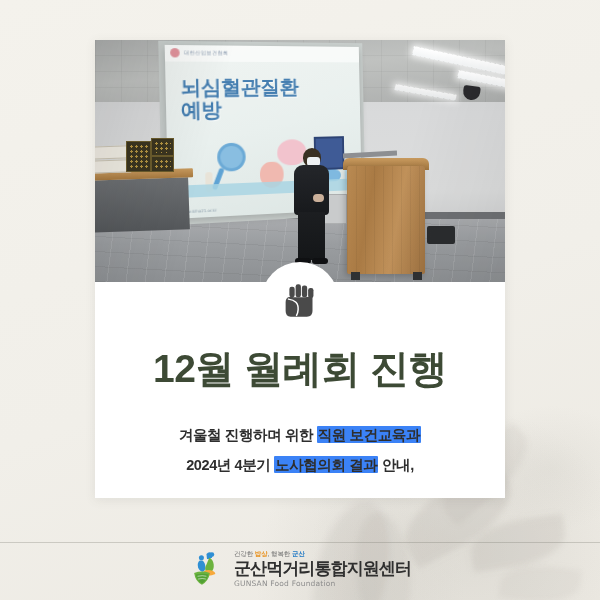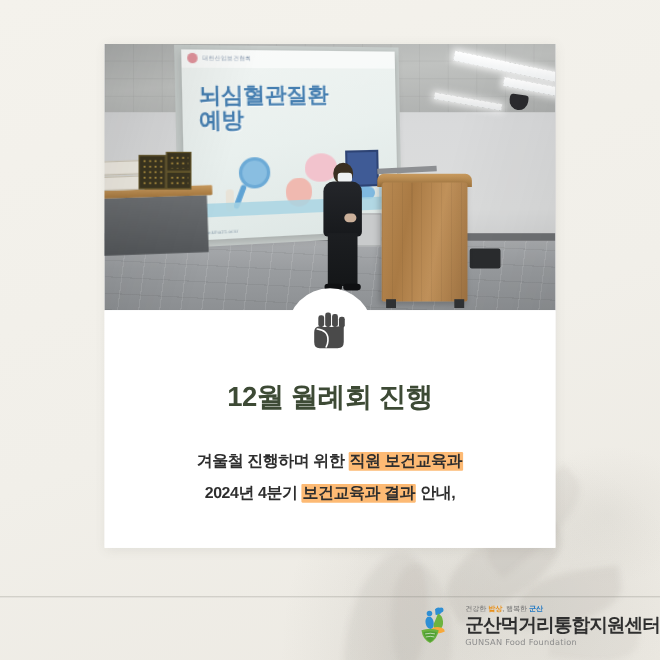--- a/index.html
+++ b/index.html
@@ -311,51 +311,51 @@
   
   .textblock {
     position: absolute;
     left: 0; top: 242px;
     width: 410px; height: 216px;
     background: #ffffff;
     text-align: center;
   }
   .main-title {
     margin-top: 66px;
-    font-size: 25px;
+    font-size: 39px;
     font-weight: 700;
     color: #3d4a35;
     letter-spacing: -0.5px;
     line-height: 1.1;
   }
   .body-lines {
     margin-top: 30px;
     font-size: 14.5px;
     font-weight: 700;
     color: #2e2e2e;
     line-height: 2.05;
     letter-spacing: -0.4px;
   }
   .body-lines .line { white-space: nowrap; }
   .hl {
-    background: #fdba74;
+    background: #3b82f6;
     padding: 1px 1px 0 1px;
     border-radius: 1px;
   }
 
   
   .divider {
     position: absolute;
     left: 0; top: 542px; width: 600px; height: 1px;
     background: rgba(120,118,110,0.30);
   }
   .footer {
     position: absolute;
     left: 0; top: 550px; width: 600px;
-    display: flex; align-items: center; justify-content: flex-end; gap: 9px;
+    display: flex; align-items: center; justify-content: center; gap: 9px;
   }
   .logo-mark { width: 36px; height: 38px; flex: 0 0 auto; }
   .logo-text { text-align: left; line-height: 1; }
   .logo-tagline {
     font-size: 6.5px;
     color: #6f6f6f;
     letter-spacing: -0.1px;
     margin-bottom: 2px;
     white-space: nowrap;
   }
@@ -456,21 +456,21 @@
       <div class="p-shoe ps-b"></div>
     </div>
 
     <div class="photo-shade"></div>
   </div>
 
   <div class="textblock">
     <div class="main-title">12월 월례회 진행</div>
     <div class="body-lines">
         <div class="line"><span>겨울철 진행하며 위한 </span><span class="hl">직원 보건교육과</span></div>
-        <div class="line"><span>2024년 4분기 </span><span class="hl">보건교육과 결과</span><span> 안내,</span></div>
+        <div class="line"><span>2024년 4분기 </span><span class="hl">노사협의회 결과</span><span> 안내,</span></div>
       </div>
   </div>
 
   <div class="badge">
     <svg viewBox="0 0 64 64" aria-hidden="true">
       <g fill="#4a4a4a">
         <rect x="15" y="9" width="8.5" height="17" rx="3.6"></rect>
         <rect x="25" y="5" width="8.5" height="21" rx="3.6"></rect>
         <rect x="35" y="7" width="8.5" height="19" rx="3.6"></rect>
         <rect x="45" y="11" width="8.5" height="16" rx="3.6"></rect>

